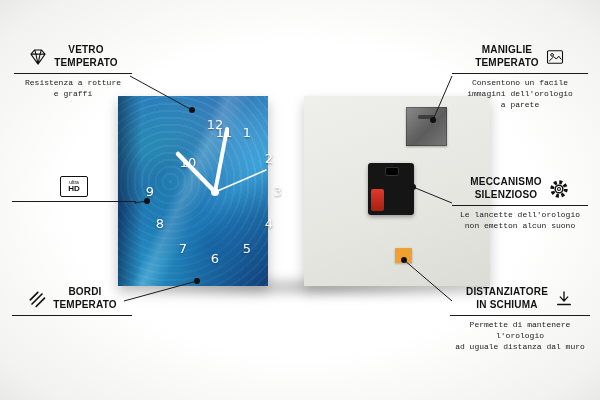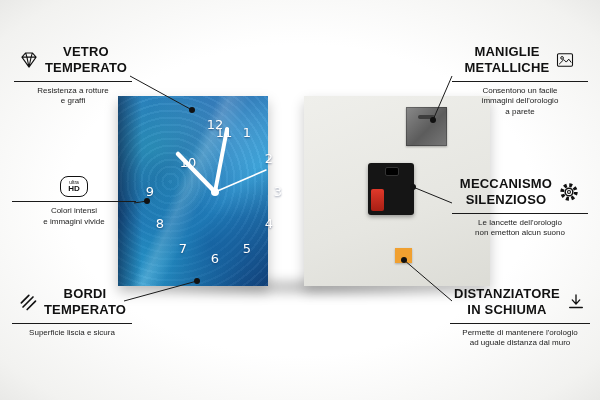--- a/index.html
+++ b/index.html
@@ -54,25 +54,25 @@
     background:#f0a030;box-shadow:0 1px 2px rgba(0,0,0,0.25);}
 
   
   .connectors{position:absolute;left:0;top:0;z-index:5;pointer-events:none;}
 
   
   .callout{position:absolute;z-index:6;}
   .callout .head{display:flex;align-items:center;gap:6px;border-bottom:1.2px solid #1a1a1a;
     padding-bottom:4px;justify-content:center;}
   .callout.right .head{flex-direction:row-reverse;}
-  .callout .title{font-weight:bold;font-size:13px;color:#111;white-space:pre-line;
+  .callout .title{font-weight:bold;font-size:10px;color:#111;white-space:pre-line;
     text-align:center;line-height:1.25;letter-spacing:0.2px;}
   .callout .desc{font-size:8px;color:#222;white-space:pre-line;margin-top:4px;
-    text-align:center;line-height:1.35;}
-  .hd-box{width:26px;height:19px;border:1.3px solid #111;border-radius:8px;display:flex;
+    text-align:center;line-height:1.35;font-family:Liberation Mono, monospace;}
+  .hd-box{width:26px;height:19px;border:1.3px solid #111;border-radius:2px;display:flex;
     flex-direction:column;align-items:center;justify-content:center;line-height:1;flex:0 0 auto;}
   .hd-box .hd-top{font-size:5px;color:#111;}
   .hd-box .hd-bottom{font-size:8px;font-weight:bold;color:#111;}
   .icon-svg{flex:0 0 auto;}
 </style>
 </head>
 <body>
 
 <div class="canvas">
 
@@ -136,44 +136,41 @@
 e graffi</div>
   </div>
 
   <div class="callout left" style="left:12px;top:176px;width:124px;">
     <div class="head">
       <div class="hd-box">
         <span class="hd-top">ultra</span>
         <span class="hd-bottom">HD</span>
       </div>
     </div>
-    <div class="desc">Colori intensi
-e immagini vivide</div>
   </div>
 
   <div class="callout left" style="left:12px;top:286px;width:120px;">
     <div class="head">
       <svg class="icon-svg" width="20" height="20" viewBox="0 0 24 24">
         <path d="M4,13 L13,4 M6,18 L18,6 M11,21 L21,11" fill="none" stroke="#111" stroke-width="2" stroke-linecap="round"></path>
       </svg>
       <div class="title">BORDI
 TEMPERATO</div>
     </div>
-    <div class="desc">Superficie liscia e sicura</div>
   </div>
 
   <div class="callout right" style="left:452px;top:44px;width:136px;">
     <div class="head">
       <svg class="icon-svg" width="20" height="20" viewBox="0 0 24 24">
         <rect x="3" y="4.5" width="18" height="15" rx="1.5" fill="none" stroke="#111" stroke-width="1.3"></rect>
         <circle cx="8.5" cy="9.5" r="1.6" fill="none" stroke="#111" stroke-width="1.2"></circle>
         <path d="M5,17 L10.5,11.5 L13.5,14.5 L16.5,11 L19.5,15" fill="none" stroke="#111" stroke-width="1.2" stroke-linejoin="round"></path>
       </svg>
       <div class="title">MANIGLIE
-METALLICHE</div>
+TEMPERATO</div>
     </div>
     <div class="desc">Consentono un facile
 immagini dell'orologio
 a parete</div>
   </div>
 
   <div class="callout right" style="left:452px;top:176px;width:136px;">
     <div class="head">
       <svg class="icon-svg" width="22" height="22" viewBox="0 0 24 24">
         <circle cx="12" cy="12" r="7.5" fill="none" stroke="#111" stroke-width="4" stroke-dasharray="3.2 2.7"></circle>

